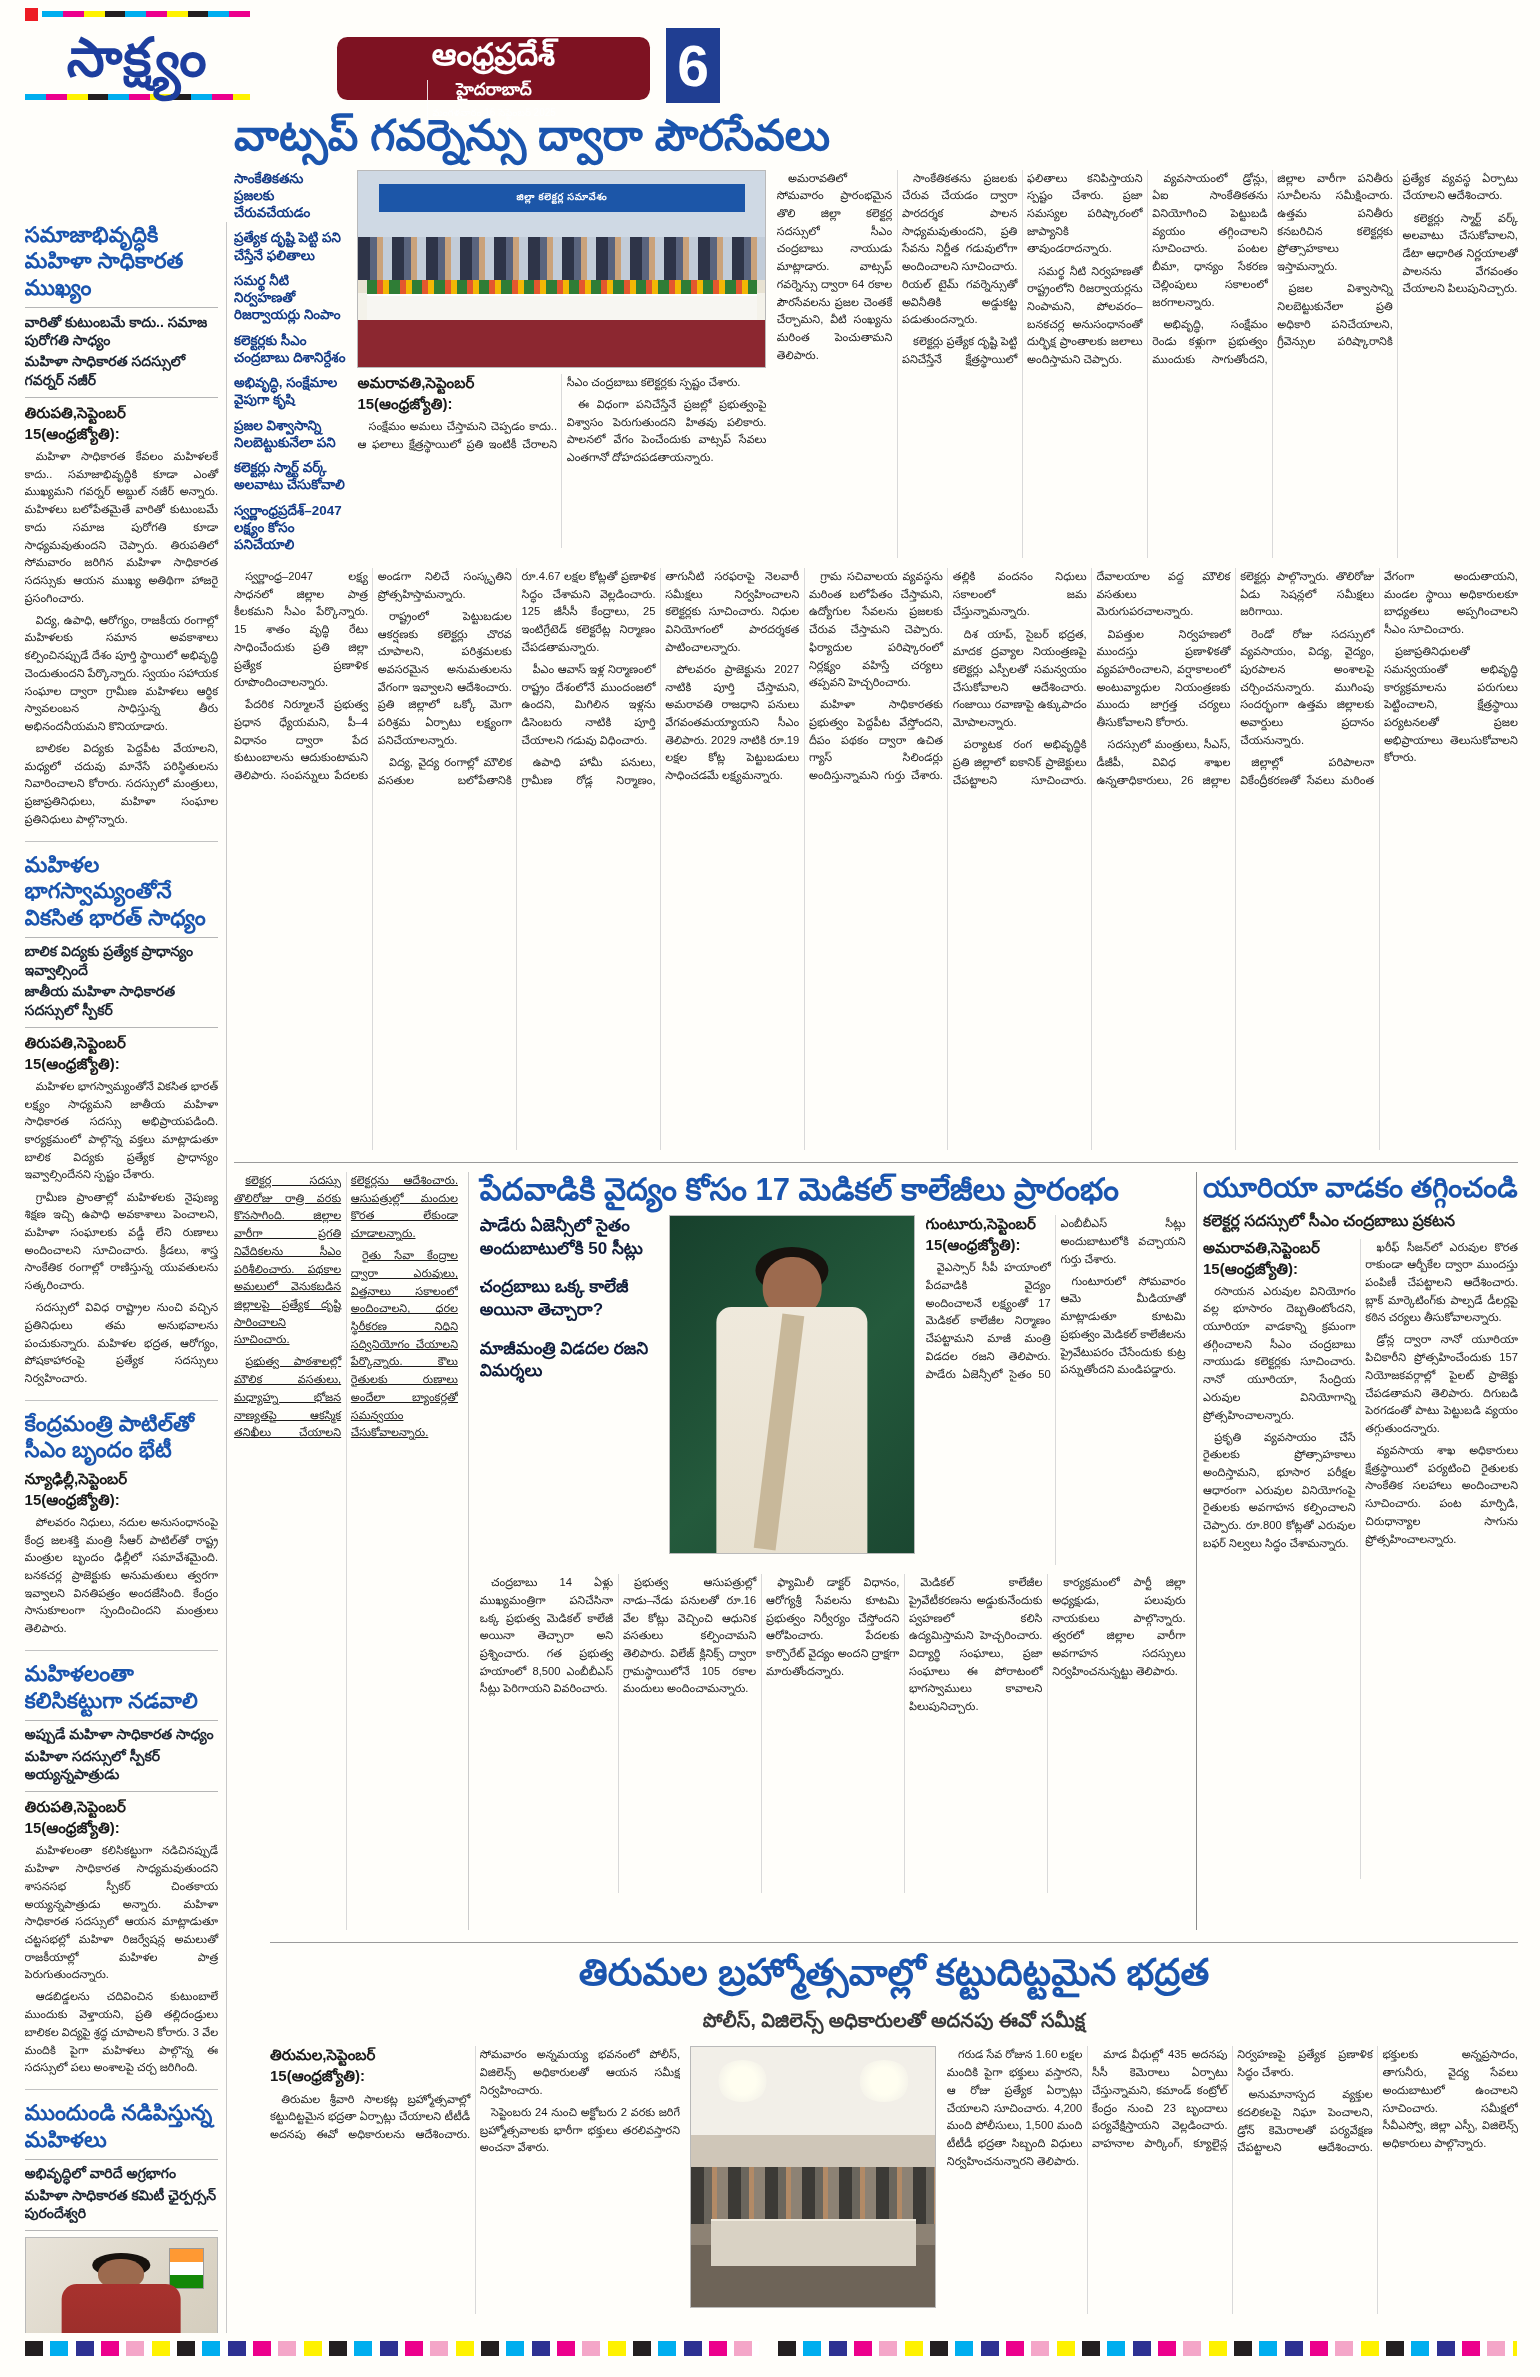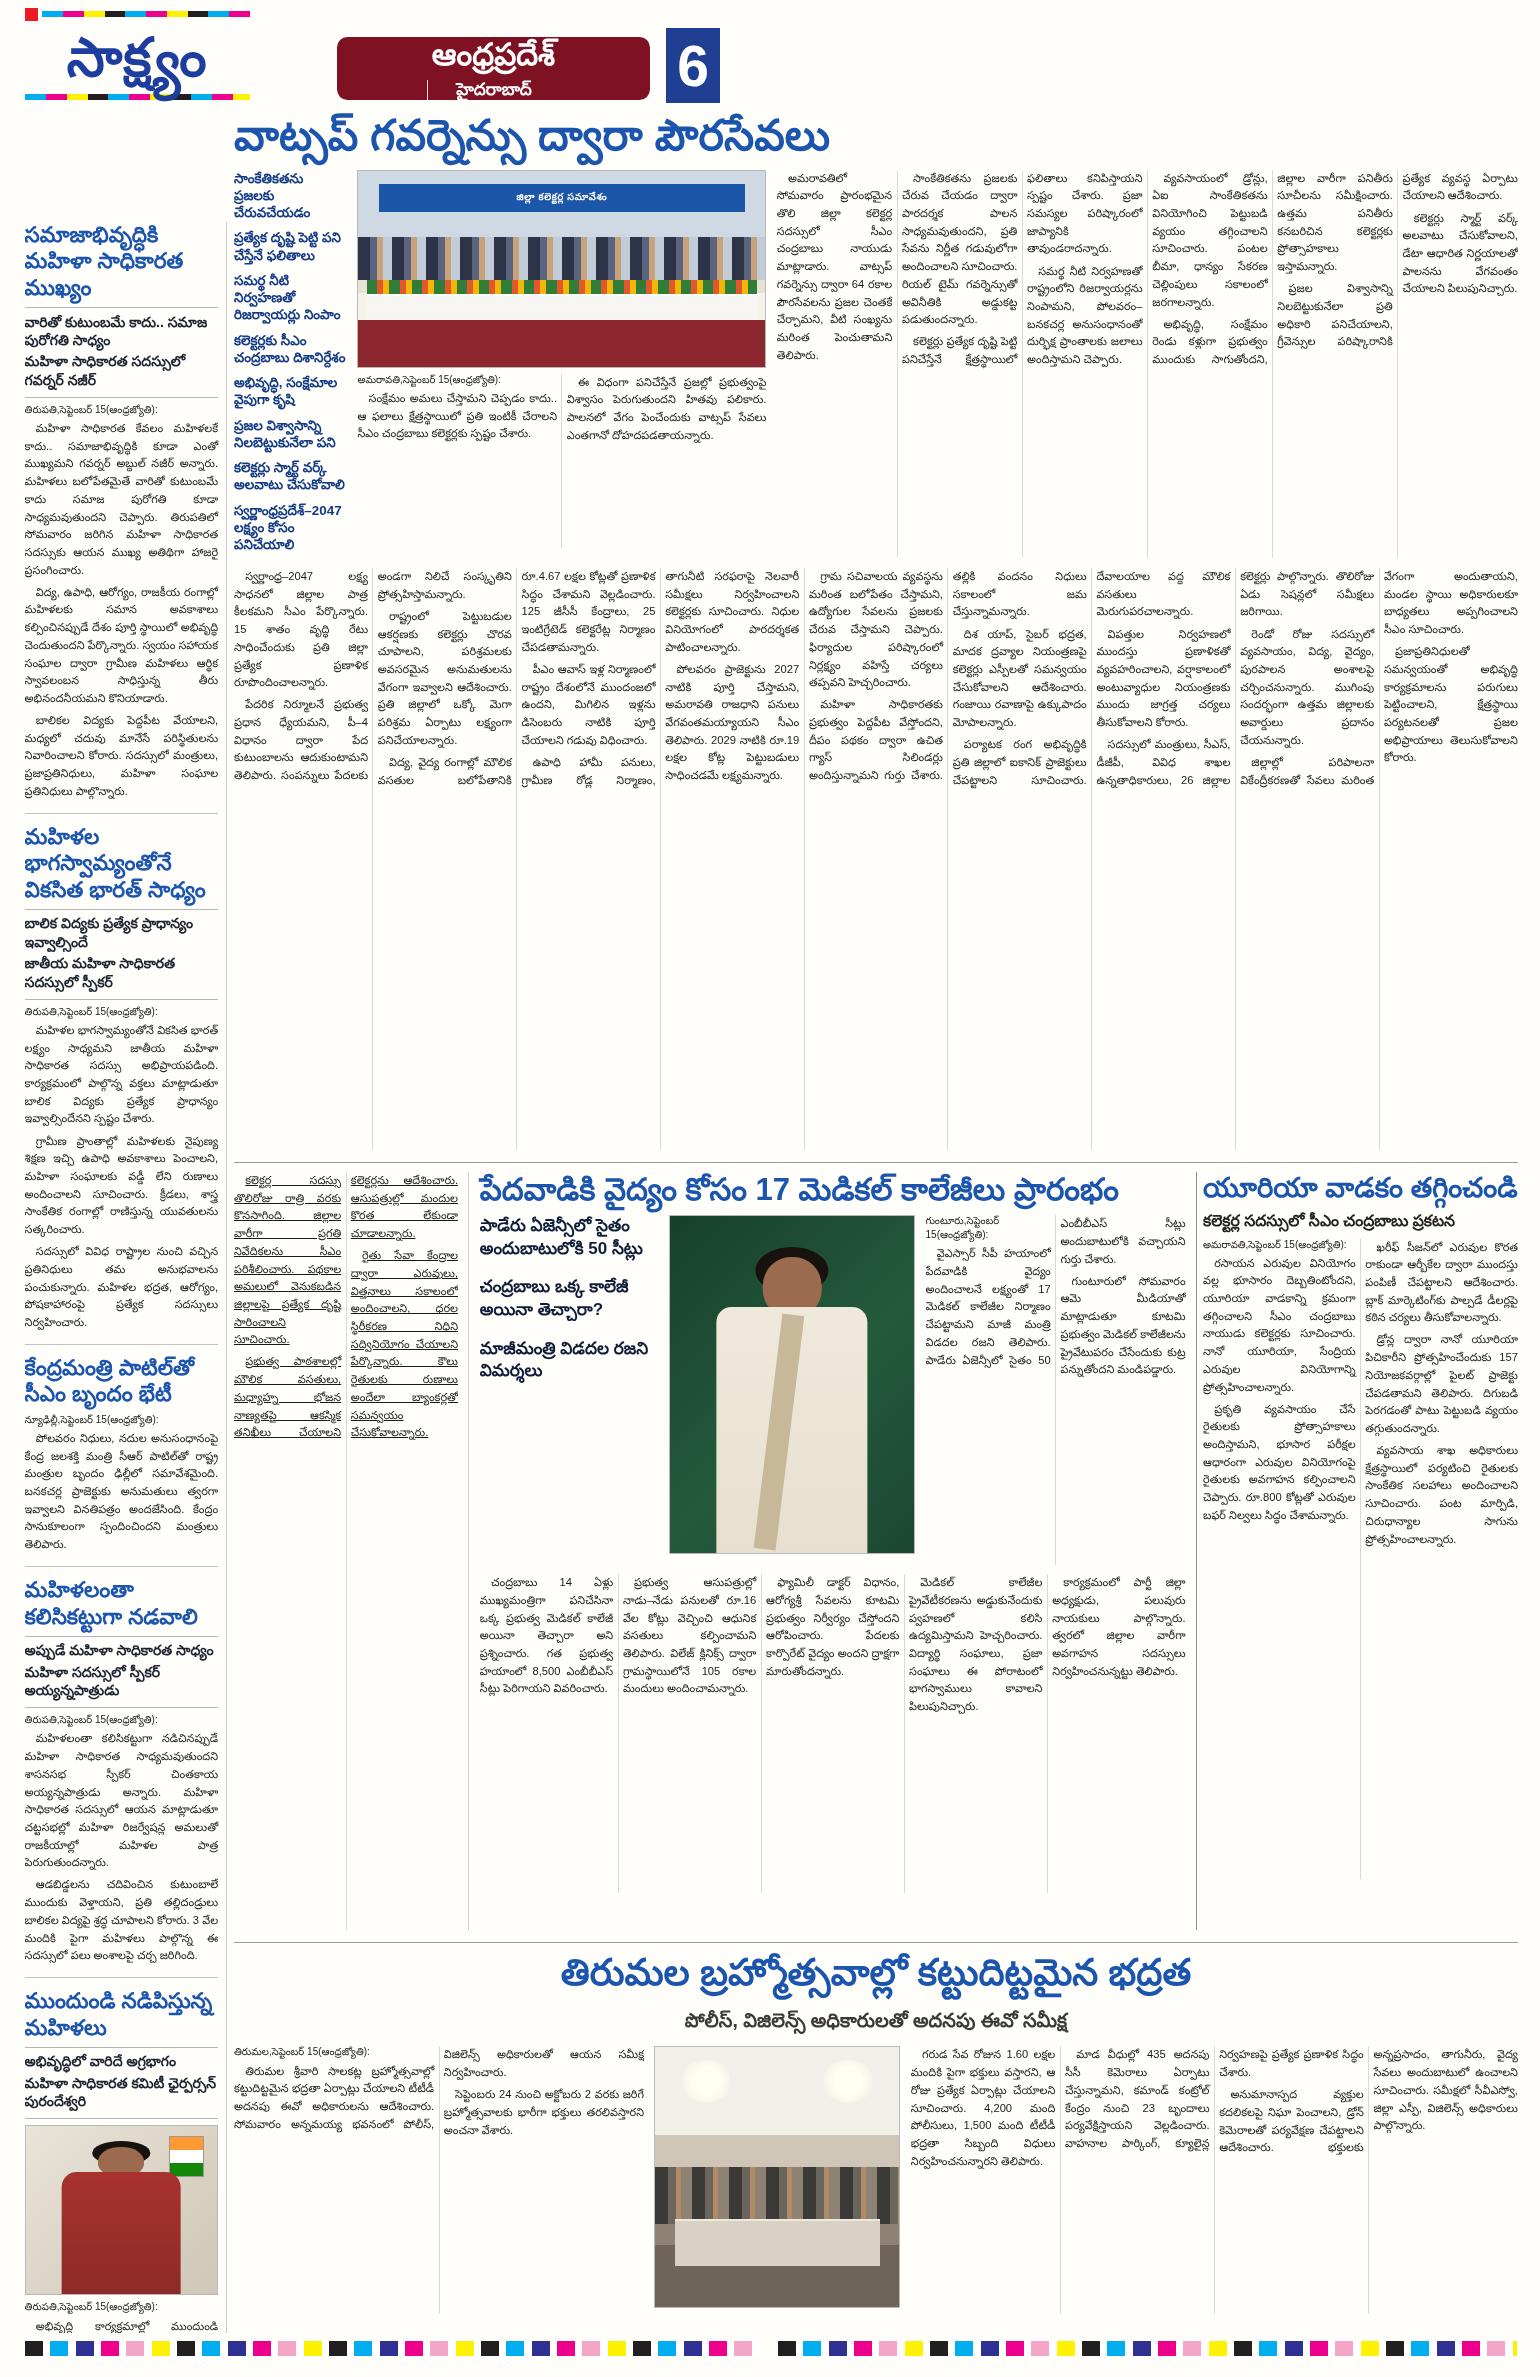--- a/index.html
+++ b/index.html
@@ -28,21 +28,21 @@
   .date{font-size:10px;white-space:nowrap;}
   .pageno{position:absolute;left:666px;top:28px;width:54px;height:75px;background:var(--pageno-blue);color:#fff;font-size:57px;font-weight:bold;display:flex;align-items:center;justify-content:center;}
 
   
   .left-rail{position:absolute;left:24.6px;top:222px;width:202px;height:2111px;border-right:0.7px solid #c9c9c9;padding-right:7.5px;overflow:hidden;}
   .rail-art{margin-bottom:10.4px;padding-bottom:7.5px;border-bottom:0.7px solid #c2c2c2;}
   .rail-art:last-child{border-bottom:none;}
   .rail-h{font-size:21.6px;line-height:1.22;font-weight:bold;color:var(--headline-blue);margin:0 0 6px;}
   .subwrap{border-top:0.7px solid #b5b5b5;border-bottom:0.7px solid #b5b5b5;padding:4.5px 0;margin:0 0 6px;}
   .rail-sub{font-size:14px;font-weight:bold;color:#1c2430;line-height:1.32;margin:0 0 3px;}
-  .dateline{font-weight:normal;font-size:10px;margin:0 0 2.2px;}
+  .dateline{font-weight:bold;font-size:15px;margin:0 0 2.2px;}
   .bp{font-size:11.2px;line-height:1.58;text-align:justify;margin:0 0 4.5px;text-indent:11.2px;}
   .rail-photo{width:100%;height:170px;margin:4.5px 0 6px;}
 
   
   .main-area{position:absolute;left:234px;top:112px;width:1284px;}
   .lead-headline{font-size:43px;color:var(--headline-blue);font-weight:bold;margin:0 0 10.4px;line-height:1.1;}
   .lead-top{display:flex;gap:10.4px;height:388px;overflow:hidden;}
   .bullets{width:113px;flex:none;display:flex;flex-direction:column;gap:8.2px;overflow:hidden;}
   .bullet{font-size:13.4px;font-weight:bold;color:var(--bullet-blue);line-height:1.28;}
   .lead-mid{width:409px;flex:none;display:flex;flex-direction:column;}
@@ -59,21 +59,21 @@
   .med-subs{width:179px;flex:none;display:flex;flex-direction:column;gap:16.4px;}
   .med-sub{font-size:17px;font-weight:bold;color:#101d3a;line-height:1.32;}
   .med-photo{width:246px;flex:none;height:339px;}
   .med-top{flex:1;column-count:2;column-gap:9.7px;column-rule:0.7px solid #d9d9d9;height:100%;overflow:hidden;}
   .med-body{margin-top:9px;height:319px;column-count:5;column-gap:9.7px;column-rule:0.7px solid #d9d9d9;overflow:hidden;}
   .urea{width:322px;flex:none;border-left:1.5px solid #8a8a8a;padding-left:6px;overflow:hidden;}
   .urea-h{font-size:27.6px;color:var(--headline-blue);font-weight:bold;line-height:1.18;margin:0 0 6px;}
   .urea-sub{font-size:15.7px;font-weight:bold;color:#222;margin:0 0 7.5px;line-height:1.3;}
   .urea-body{column-count:2;column-gap:9.7px;column-rule:0.7px solid #d9d9d9;height:640px;overflow:hidden;}
 
-  .tiru{margin-top:12px;border-top:1.5px solid #9a9a9a;padding-top:9px;}
+  .tiru{margin-top:12px;border-top:1.5px solid #9a9a9a;padding-top:9px;margin-left:36px;}
   .tiru-h{text-align:center;font-size:37px;color:var(--headline-blue);font-weight:bold;margin:0 0 6px;}
   .tiru-sub{text-align:center;font-size:19.4px;font-weight:bold;color:#3a3a3a;margin:0 0 10.4px;}
   .tiru-row{display:flex;gap:10.4px;height:268px;overflow:hidden;}
   .tiru-left{width:410px;flex:none;column-count:2;column-gap:9.7px;column-rule:0.7px solid #d9d9d9;overflow:hidden;}
   .tiru-photo{width:246px;flex:none;height:262px;}
   .tiru-right{flex:1;column-count:4;column-gap:9.7px;column-rule:0.7px solid #d9d9d9;overflow:hidden;}
 
   
   .photo-art{position:relative;overflow:hidden;border:0.7px solid #b9b9b9;background:#dfe5ea;}
   .ph-wall{position:absolute;inset:0;background:linear-gradient(#cfd9e4 0 45%,#e8e2d2 45% 62%,#f4f2ea 62% 76%,#8c2730 76% 100%);}

